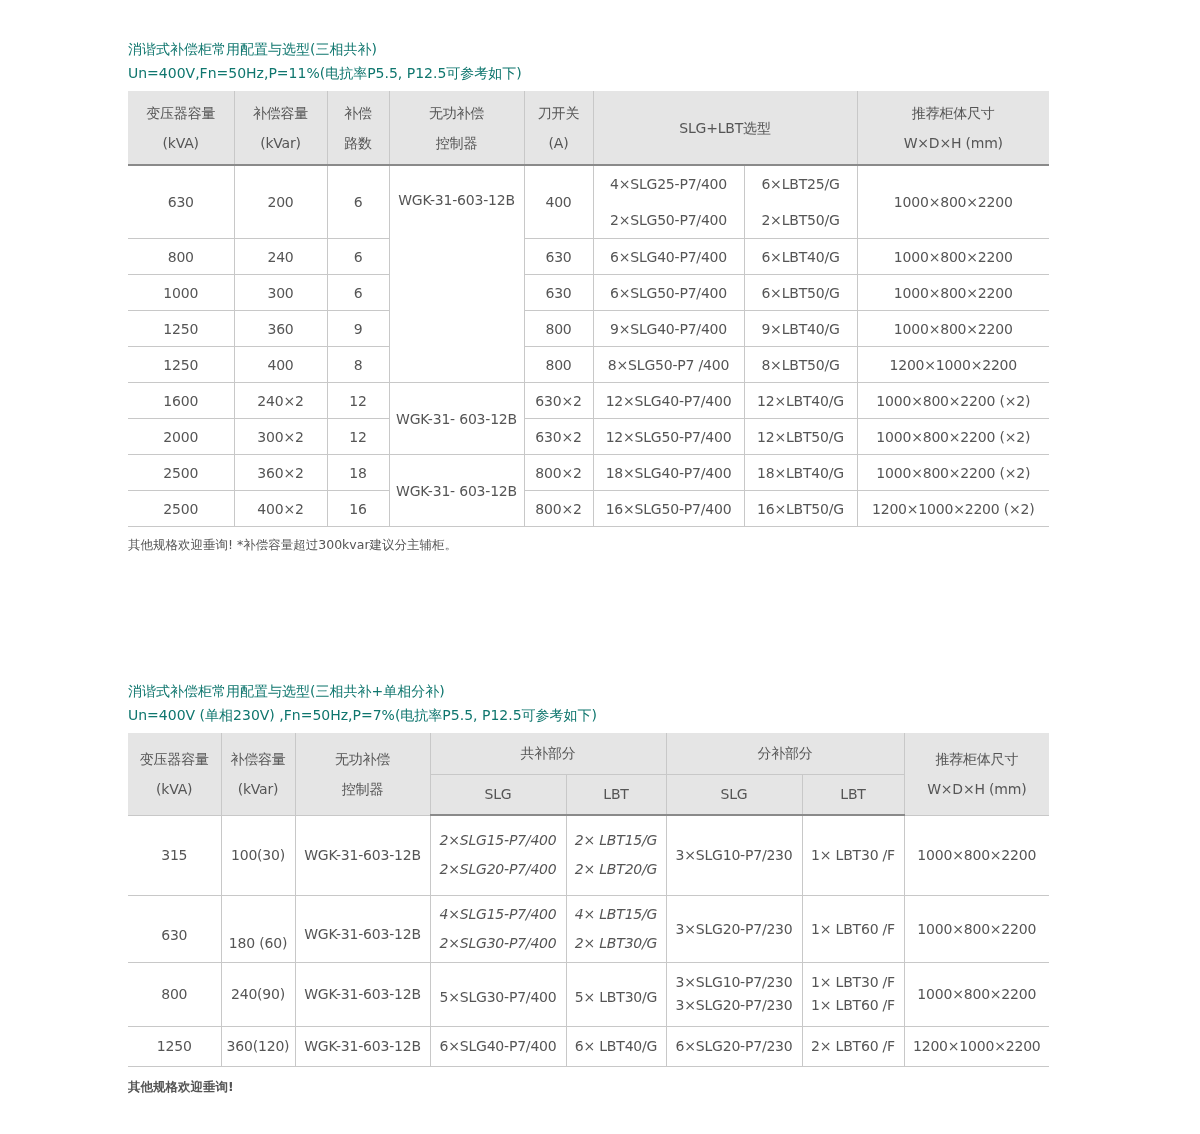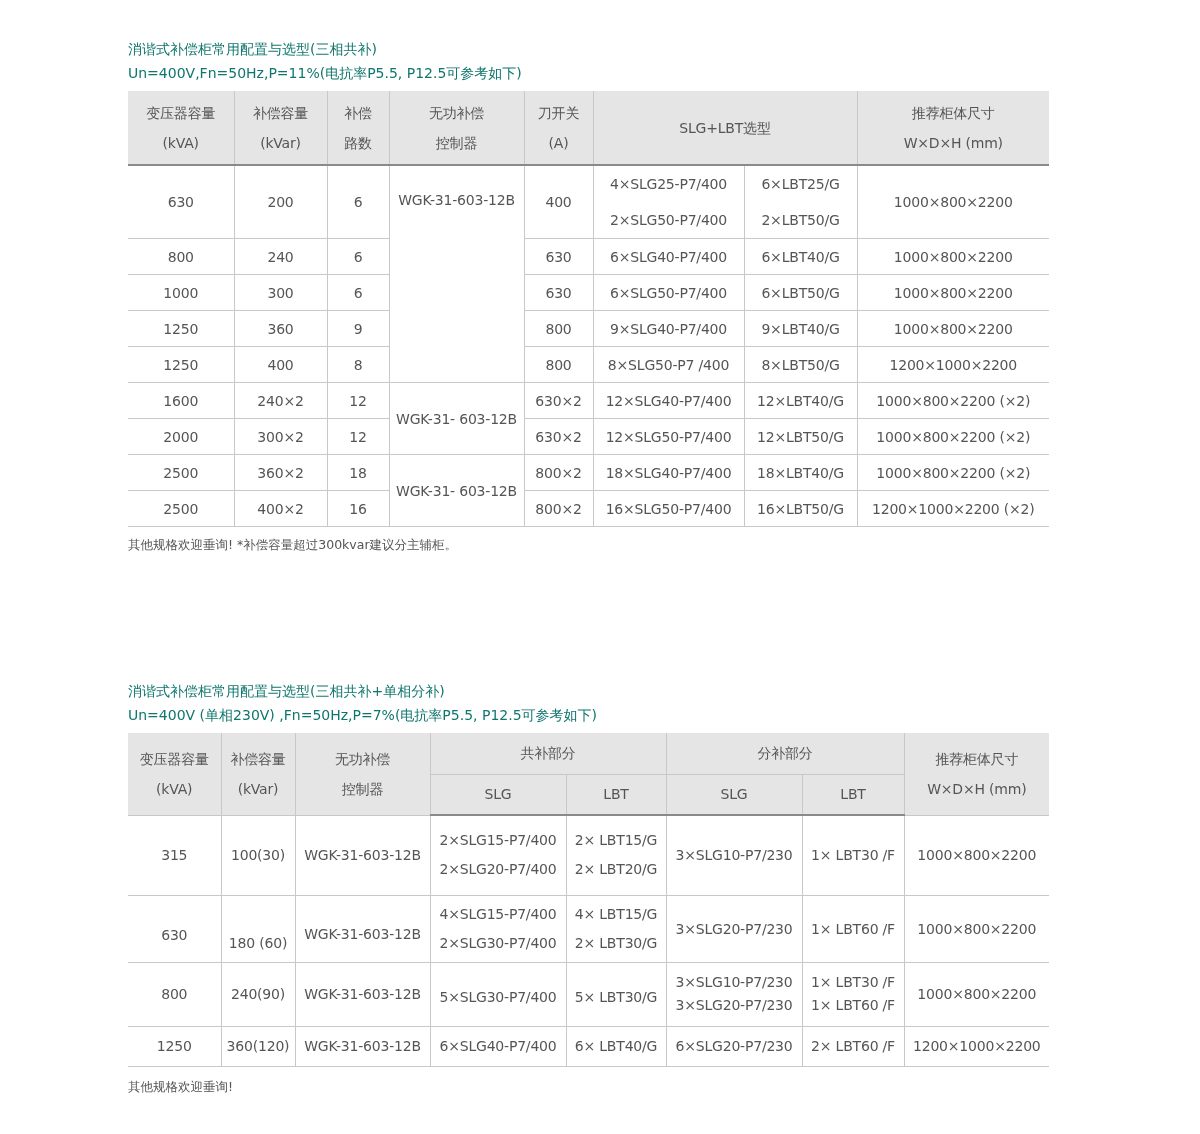--- a/index.html
+++ b/index.html
@@ -15,21 +15,21 @@
       border: 1px solid #c8c8c8; text-align: center; vertical-align: middle;
       font-size: 14px; color: #555; font-weight: normal; padding: 0;
       white-space: nowrap; overflow: hidden; letter-spacing: -0.2px;
     }
     th { background: #e5e5e5; line-height: 30px; }
     thead tr:last-child th, thead th.bottom { border-bottom: 2px solid #8a8a8a; }
     tr > *:first-child { border-left: none; }
     tr > *:last-child { border-right: none; }
     thead tr:first-child th { border-top: none; }
     td .l { display: block; line-height: 36px; }
-    td .l2 { display: block; line-height: 29px; }
+    td .l2 { display: block; line-height: 29px; font-style: italic; }
     td .l3 { display: block; line-height: 23px; }
     .note { position: absolute; left: 0; font-size: 12.5px; color: #555; white-space: nowrap; }
   </style>
 </head>
 <body>
 
 <div class="section" style="top:37px;">
   <div class="title">消谐式补偿柜常用配置与选型(三相共补)</div>
   <div class="title">Un=400V,Fn=50Hz,P=11%(电抗率P5.5, P12.5可参考如下)</div>
 
@@ -238,14 +238,14 @@
         <td>WGK-31-603-12B</td>
         <td>6×SLG40-P7/400</td>
         <td>6× LBT40/G</td>
         <td>6×SLG20-P7/230</td>
         <td>2× LBT60 /F</td>
         <td>1200×1000×2200</td>
       </tr>
     </tbody>
   </table>
 
-  <div class="note" style="top:400px;">其他规格欢迎垂询!</div>
+  <div class="note" style="top:400px;font-weight:bold;">其他规格欢迎垂询!</div>
 </div>
 
 </body></html>

